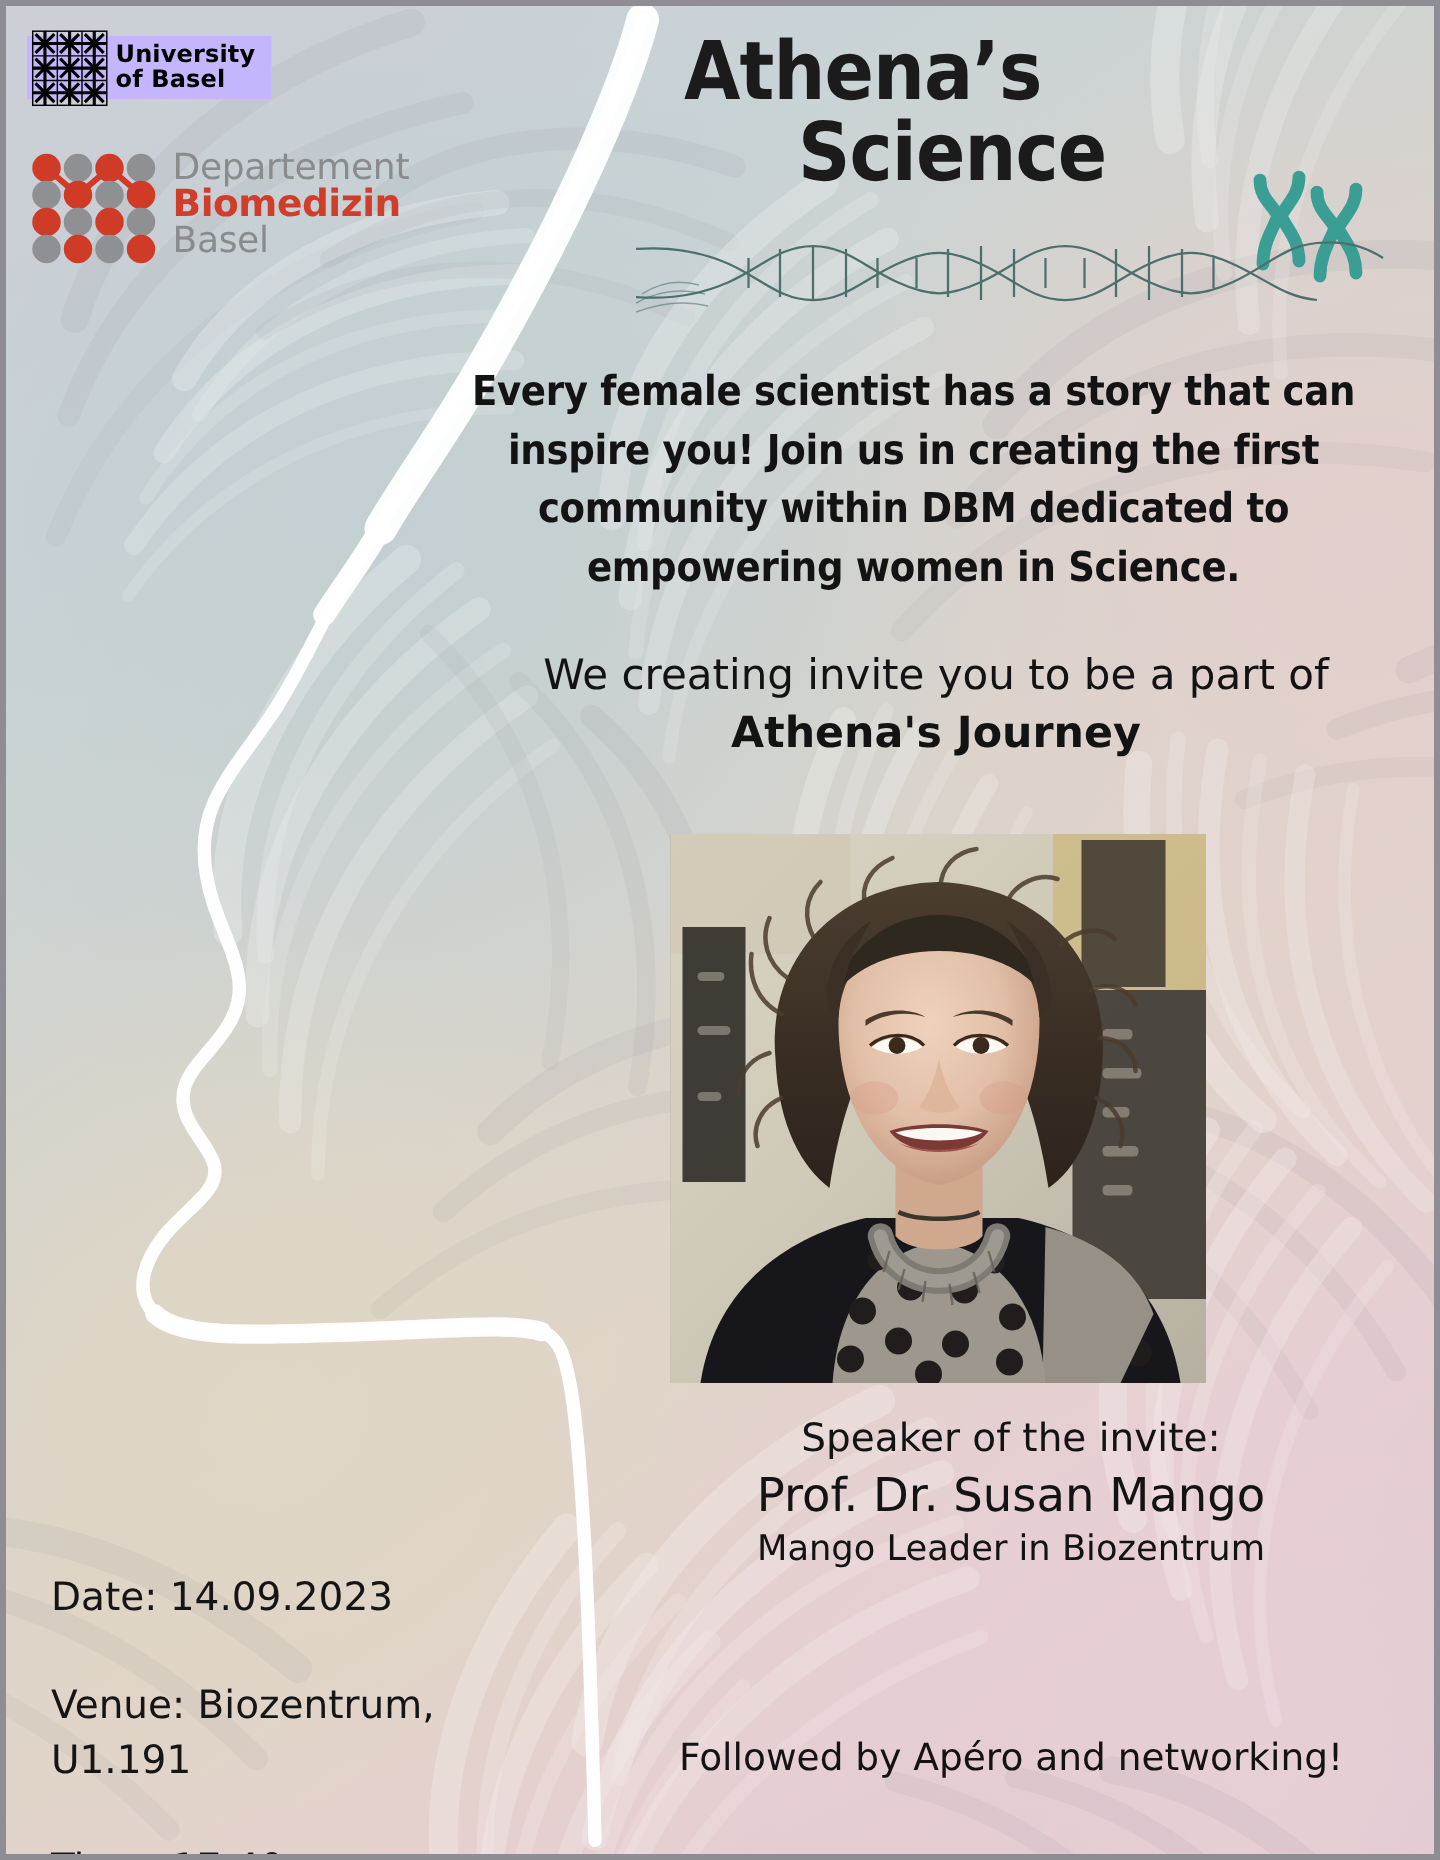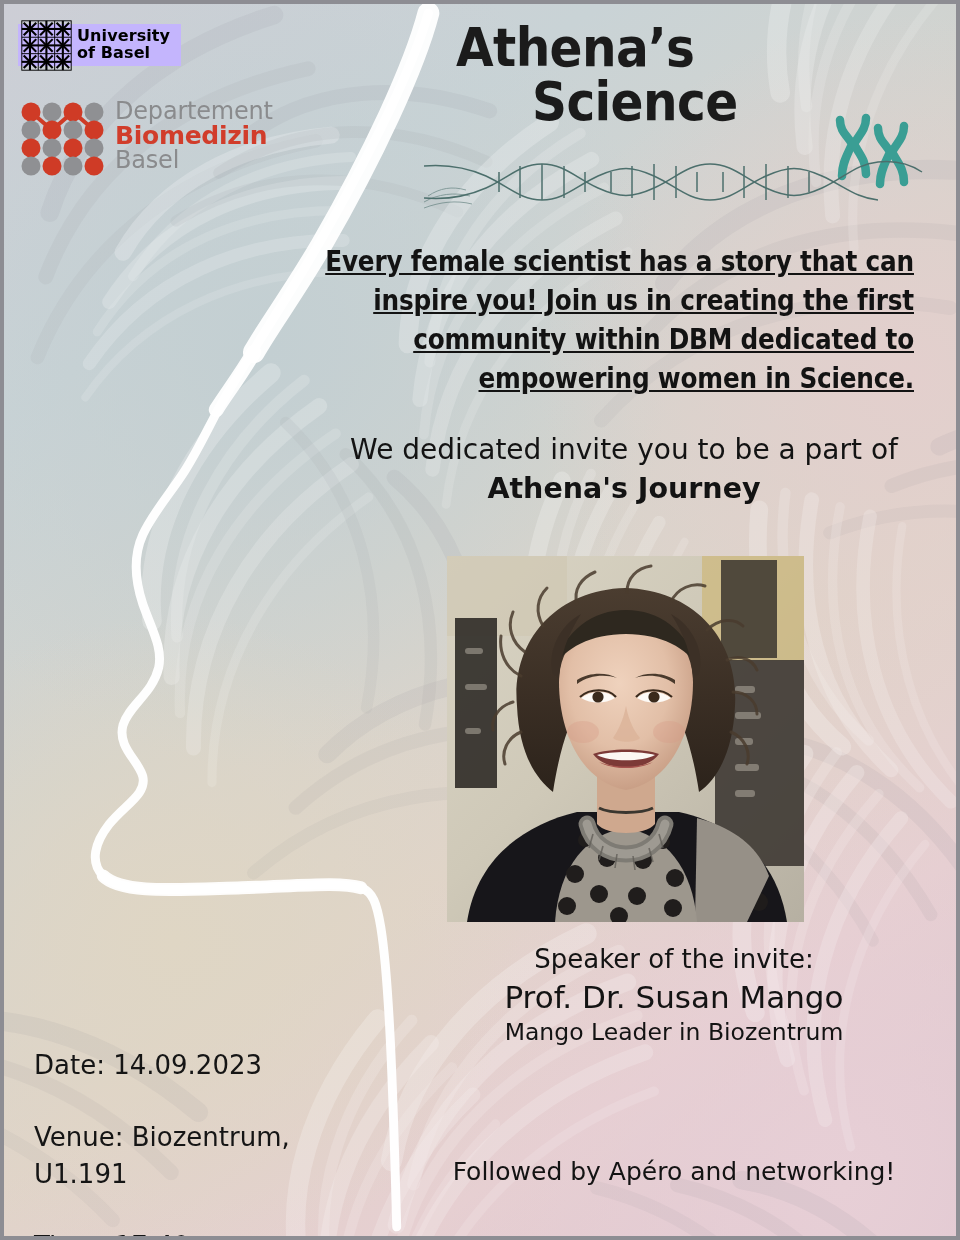--- a/index.html
+++ b/index.html
@@ -66,23 +66,23 @@
     letter-spacing:-.6px;
   }
   .title-1{text-align:left;padding-left:22px;}
   .title-2{text-align:left;padding-left:98px;margin-top:2px;}
   .chromosomes{position:absolute;right:26px;top:80px;width:92px;height:92px;}
   .dna{position:absolute;left:-10px;top:128px;width:500px;height:62px;}
 
   
   .lede{
     position:absolute;left:300px;top:238px;width:610px;
-    text-align:right;color:#131313;
+    text-align:center;color:#131313;
     font-family:"DejaVu Sans Condensed","Liberation Sans",sans-serif;
-    font-weight:700;font-size:27.5px;line-height:1.42;letter-spacing:-.2px;text-decoration:underline;
+    font-weight:700;font-size:27.5px;line-height:1.42;letter-spacing:-.2px;
   }
 
   .invite{
     position:absolute;left:320px;top:428px;width:600px;
     text-align:center;color:#131313;
   }
   .invite-1{font-size:28px;font-weight:400;line-height:1.28;}
   .invite-2{font-size:28.5px;font-weight:700;line-height:1.32;margin-top:2px;}
 
   
@@ -334,21 +334,21 @@
         <path d="M0,52 C14,44 30,42 46,46"></path>
         <path d="M0,58 C16,52 32,50 48,54"></path>
         <path d="M4,46 C16,38 28,36 42,40"></path>
       </g>
     </svg>
   </div>
 
   <div class="lede">Every female scientist has a story that can inspire you! Join us in creating the first community within DBM dedicated to empowering women in Science.</div>
 
   <div class="invite">
-    <div class="invite-1">We dedicated invite you to be a part of</div>
+    <div class="invite-1">We creating invite you to be a part of</div>
     <div class="invite-2">Athena's Journey</div>
   </div>
 
   <div class="portrait">
     <svg viewBox="0 0 357 366" xmlns="http://www.w3.org/2000/svg">
       <defs>
         <linearGradient id="bgwall" x1="0" y1="0" x2="1" y2="1">
           <stop offset="0" stop-color="#d9d4c4"></stop>
           <stop offset=".45" stop-color="#cfc9b8"></stop>
           <stop offset="1" stop-color="#b6b0a2"></stop>

